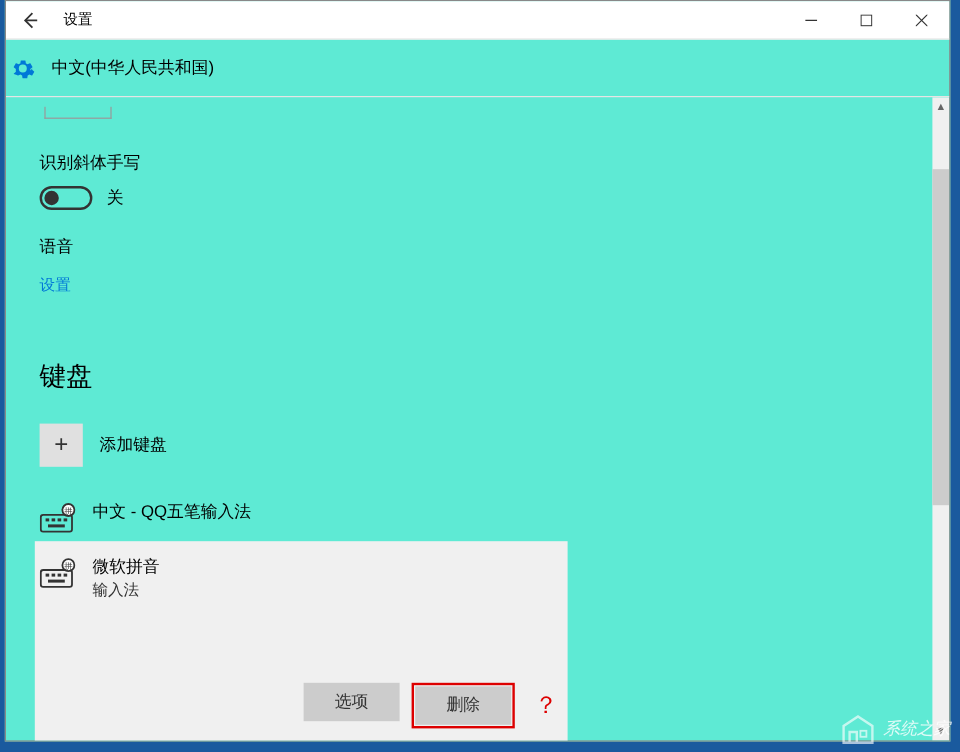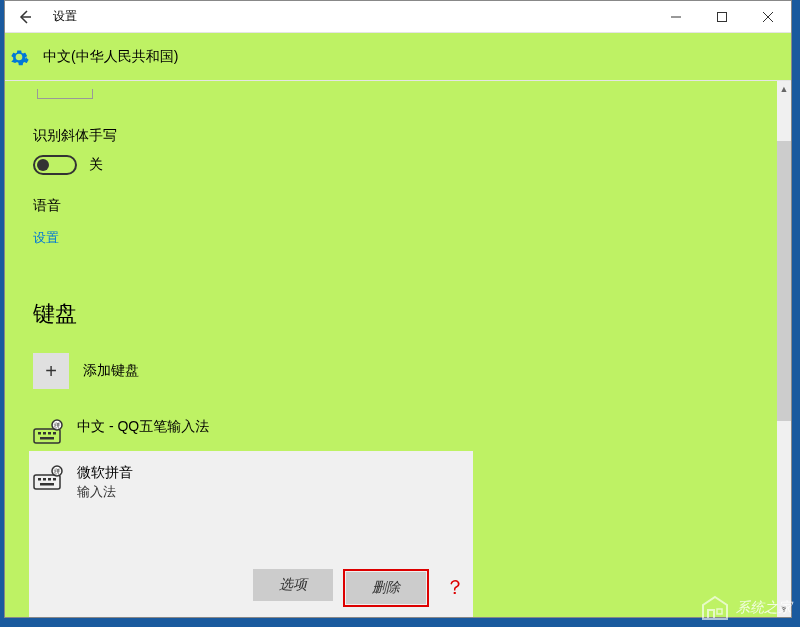--- a/index.html
+++ b/index.html
@@ -14,21 +14,21 @@
       height: 627px;
       overflow: hidden;
       position: relative;
     }
     .window {
       position: absolute;
       top: 0;
       left: 4px;
       width: 788px;
       height: 618px;
-      background: #bef264;
+      background: #5eead4;
       border: 1px solid #888;
       display: flex;
       flex-direction: column;
     }
     .titlebar {
       height: 32px;
       background: #fff;
       display: flex;
       align-items: center;
       border-bottom: 1px solid #e5e5e5;
@@ -210,21 +210,20 @@
       padding-right: 4px;
     }
     .action-btn {
       width: 80px;
       height: 32px;
       background: #ccc;
       border: none;
       font-size: 14px;
       color: #333;
       cursor: pointer;
-      font-style: italic;
     }
     .highlight-border {
       border: 2px solid #d00;
       padding: 1px;
       display: inline-block;
     }
     .highlight-border .action-btn {
       margin: 0;
     }
     .annot-q {

